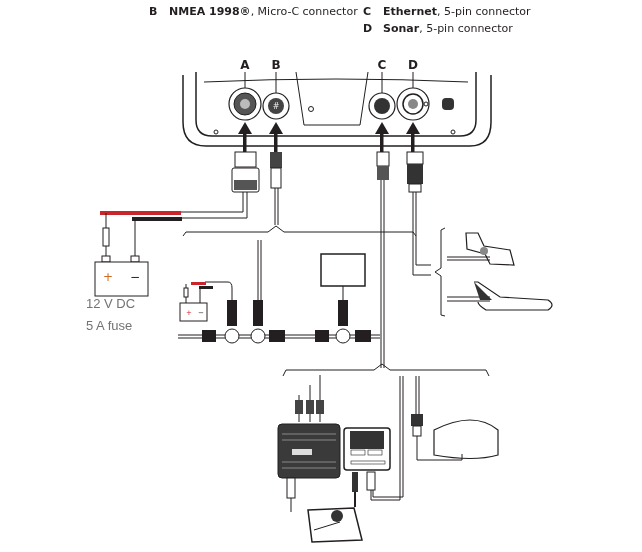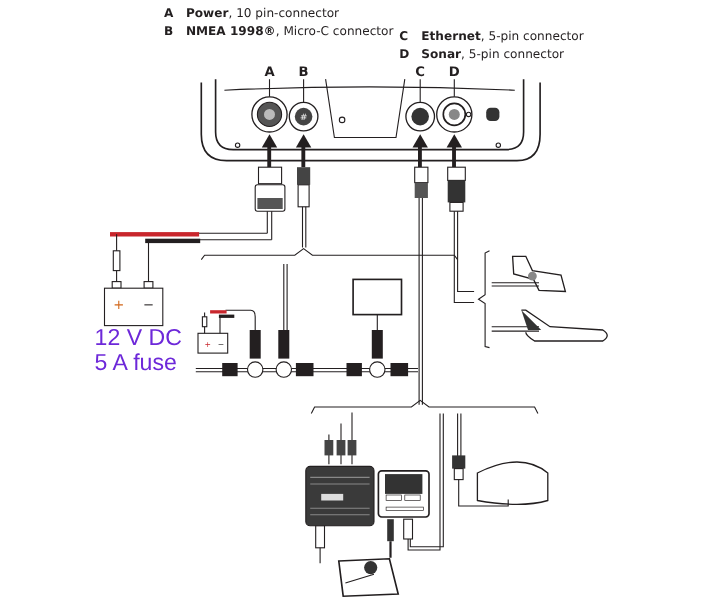--- a/index.html
+++ b/index.html
@@ -1,30 +1,29 @@
 <!DOCTYPE html>
 <html><head>
 <meta charset="utf-8">
 <style>
   html, body { margin:0; padding:0; background:#ffffff; }
   body { width:642px; height:552px; position:relative; overflow:hidden; font-family:"DejaVu Sans", sans-serif; }
   .legend { position:absolute; font-size:11px; color:#231f20; line-height:17px; }
   .legend .k { display:inline-block; width:20px; font-weight:bold; }
   .legend b { font-weight:bold; }
   #legend-left { left:149px; top:3px; }
-  #legend-right { left:363px; top:3px;margin-top:21px; }
-  .bigtxt { position:absolute; left:86px; font-family:"Liberation Sans", sans-serif; font-size:21px; color:#6d28d9; }
+  #legend-right { left:363px; top:3px; }
+  .bigtxt { position:absolute; left:86px; font-family:"Liberation Sans", sans-serif; font-size:13px; color:#737373; }
   svg { position:absolute; left:0; top:0; }
   .ln { stroke:#231f20; fill:none; }
 </style>
 </head>
 <body>
 
 <div id="legend-left" class="legend">
-  <div><span class="k">A</span><b>Power</b><span>, 10 pin-connector</span></div>
   <div><span class="k">B</span><b>NMEA 1998®</b><span>, Micro-C connector</span></div>
 </div>
 <div id="legend-right" class="legend">
   <div><span class="k">C</span><b>Ethernet</b><span>, 5-pin connector</span></div>
   <div><span class="k">D</span><b>Sonar</b><span>, 5-pin connector</span></div>
 </div>
 
 <svg width="642" height="552" viewBox="0 0 642 552">
 
   <g>

